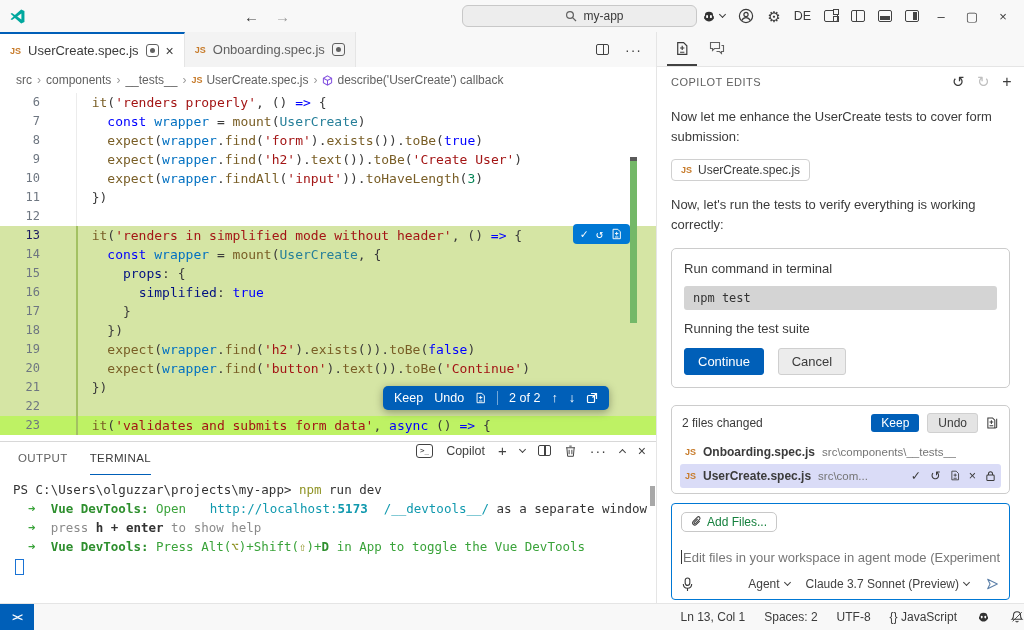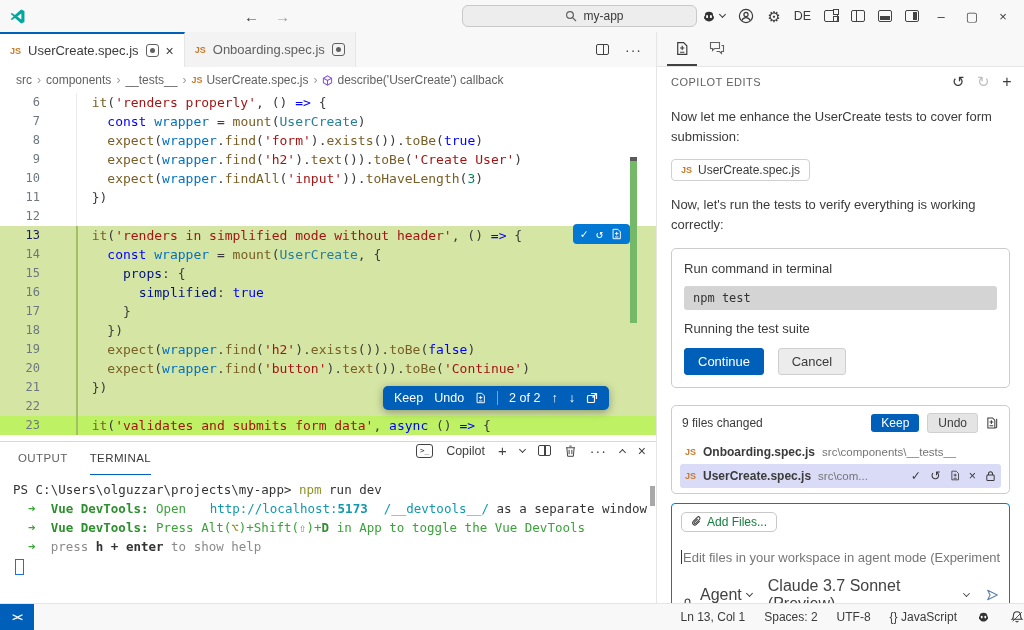--- a/index.html
+++ b/index.html
@@ -144,21 +144,21 @@
     padding:0 5px; font-size:12px; }
   .file-row.selected { background:#dadcf7; }
   .file-name { font-weight:700; white-space:nowrap; }
   .file-path { color:#757575; font-size:11.5px; white-space:nowrap; overflow:hidden; text-overflow:ellipsis; }
   .row-actions { margin-left:auto; display:flex; gap:9px; align-items:center; color:#3b3b3b; font-size:12.5px; }
   .chat-box { border:1px solid #0078d4; border-radius:4px; padding:8px 9px 7px 9px; }
   .addfiles-chip { display:inline-flex; align-items:center; gap:5px; border:1px solid #c8c8c8;
     border-radius:5px; padding:2px 9px; font-size:12px; color:#15803d; margin-bottom:18px; }
   .chat-placeholder { color:#767676; font-size:13px; white-space:nowrap; overflow:hidden; margin-bottom:12px; }
   .text-cursor { display:inline-block; width:1px; height:14px; background:#333; vertical-align:-2px; margin-right:1px; }
-  .chat-bottom { display:flex; align-items:flex-end; gap:6px; font-size:16px; }
+  .chat-bottom { display:flex; align-items:flex-start; gap:6px; font-size:12px; }
   .chat-right { margin-left:auto; display:flex; align-items:center; gap:16px; color:#424242; }
   .drop { display:flex; align-items:center; gap:5px; }
 
   
   .statusbar { height:27px; background:#f8f8f8; border-top:1px solid #e5e5e5;
     display:flex; align-items:center; font-size:12px; color:#3b3b3b; flex:none; }
   .remote { width:34px; height:100%; background:#005fb8; color:#fff; display:flex;
     align-items:center; justify-content:center; font-size:10px; font-weight:700; letter-spacing:-1px; }
   .sb-right { margin-left:auto; display:flex; align-items:center; gap:19px; }
   svg { display:block; }
@@ -331,22 +331,22 @@
             </span>
             <span class="ellipsis">···</span>
             <span class="chv u"></span>
             <span style="font-size:14px;">×</span>
           </span>
         </div>
         <div class="terminal">
           <div id="terminal-lines">
               <div class="t-line"><span class="tt-d">PS C:\Users\olguzzar\projects\my-app&gt; </span><span class="tt-o">npm</span><span class="tt-d"> run dev</span></div>
               <div class="t-line"><span class="tt-g">  ➜  </span><span class="tt-gb">Vue DevTools: </span><span class="tt-g">Open </span><span class="tt-c">http://localhost:</span><span class="tt-cb">5173</span><span class="tt-c">/__devtools__/</span><span class="tt-d"> as a separate window</span></div>
+              <div class="t-line"><span class="tt-g">  ➜  </span><span class="tt-gr">press </span><span class="tt-db">h + enter</span><span class="tt-gr"> to show help</span></div>
               <div class="t-line"><span class="tt-g">  ➜  </span><span class="tt-gb">Vue DevTools: </span><span class="tt-g">Press Alt(</span><span class="tt-o">⌥</span><span class="tt-g">)+Shift(</span><span class="tt-o">⇧</span><span class="tt-g">)+</span><span class="tt-gb">D</span><span class="tt-g"> in App to toggle the Vue DevTools</span></div>
-              <div class="t-line"><span class="tt-g">  ➜  </span><span class="tt-gr">press </span><span class="tt-db">h + enter</span><span class="tt-gr"> to show help</span></div>
             </div>
           <div class="t-line"><span class="t-cursor"></span></div>
         </div>
         <div class="term-scrollbar"></div>
       </div>
     </div>
 
     <div class="side-col">
       <div class="side-tabs">
         <span class="side-tab active">
@@ -381,21 +381,21 @@
         <div class="run-card">
           <div class="run-title">Run command in terminal</div>
           <div class="run-cmd">npm test</div>
           <div class="run-desc">Running the test suite</div>
           <span class="btn btn-primary">Continue</span>
           <span class="btn btn-secondary">Cancel</span>
         </div>
 
         <div class="files-card">
           <div class="files-head">
-            <span>9 files changed</span>
+            <span>2 files changed</span>
             <span class="mini-btn mini-keep">Keep</span>
             <span class="mini-btn mini-undo">Undo</span>
             <span>
               <svg width="13" height="14" viewBox="0 0 14 14" fill="none" stroke="#3b3b3b" stroke-width="1.1">
                   <path d="M2 1.5h5L9.5 4v8.5H2z"></path>
                   <path d="M3.8 6h4M5.8 4v4M3.8 10h4M11.5 2.5v9l-1.5 1"></path>
                 </svg>
             </span>
           </div>
           <div class="file-row">

